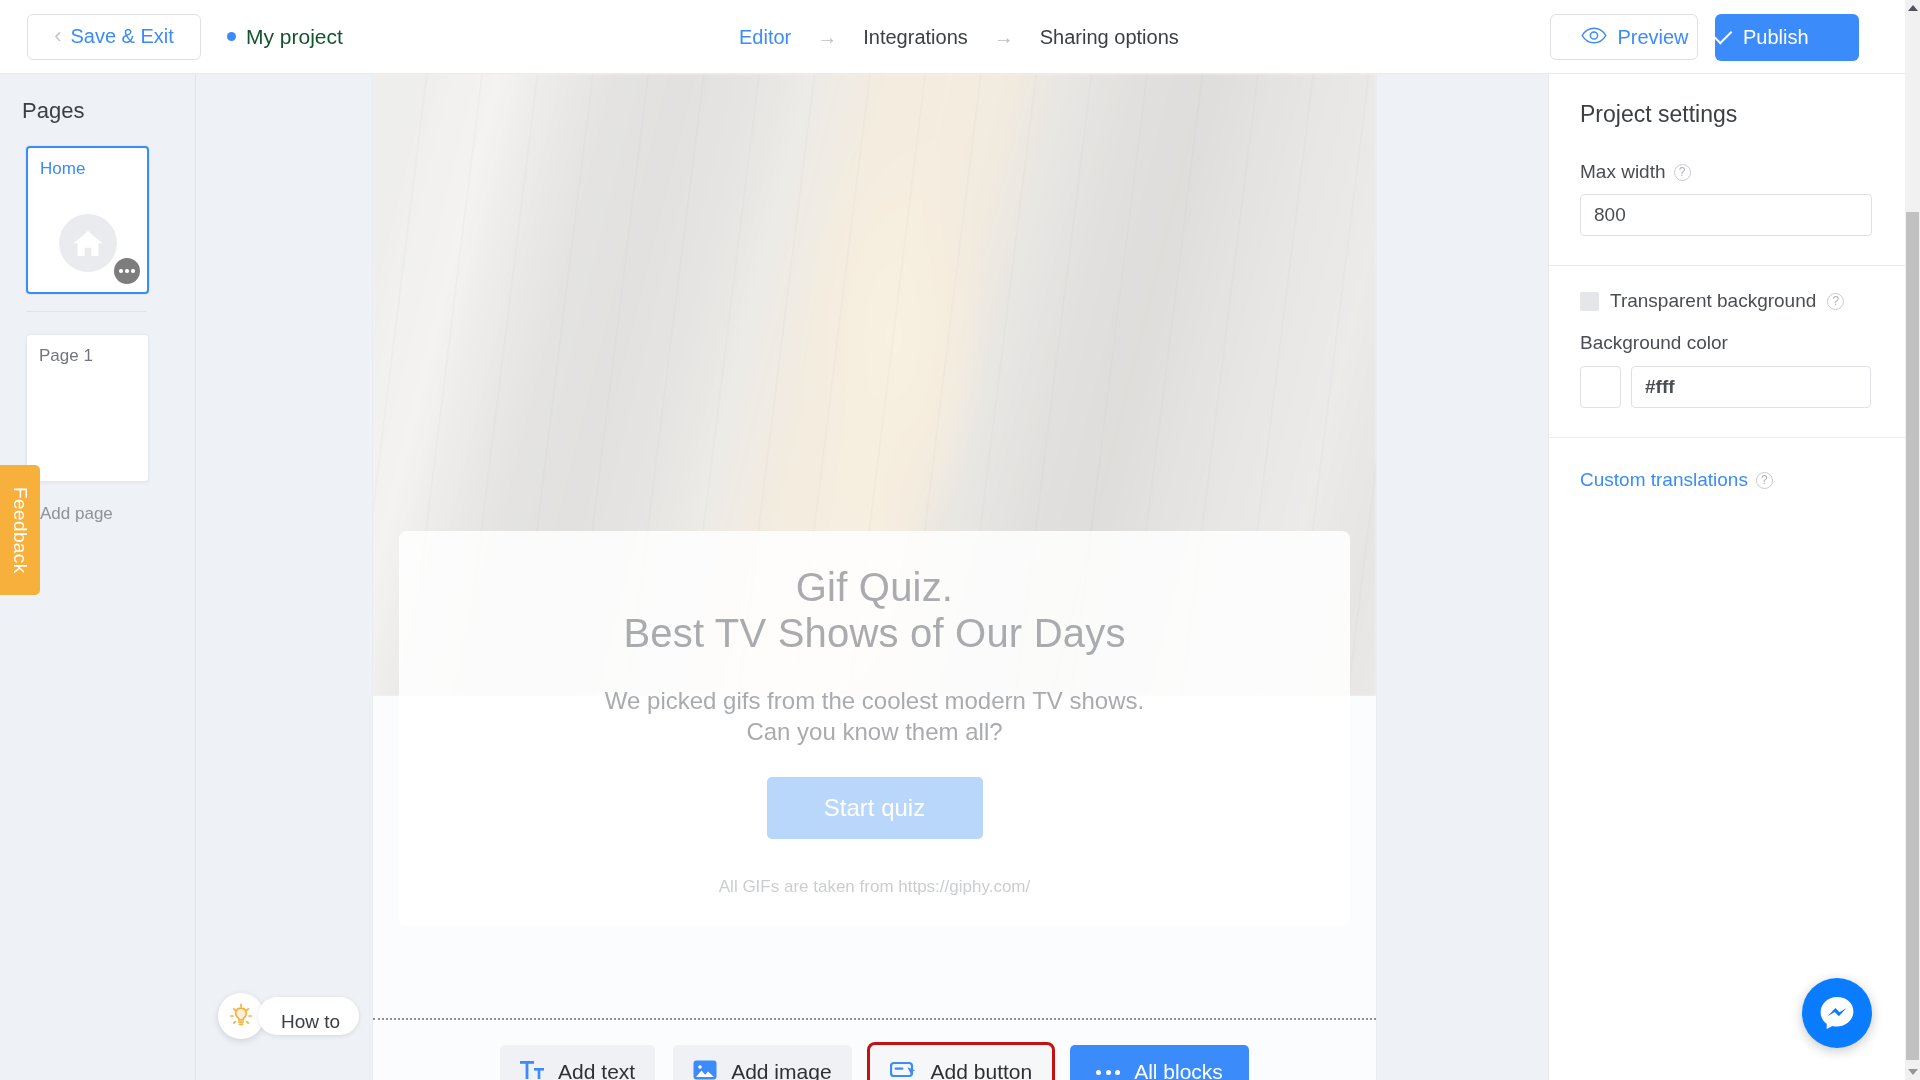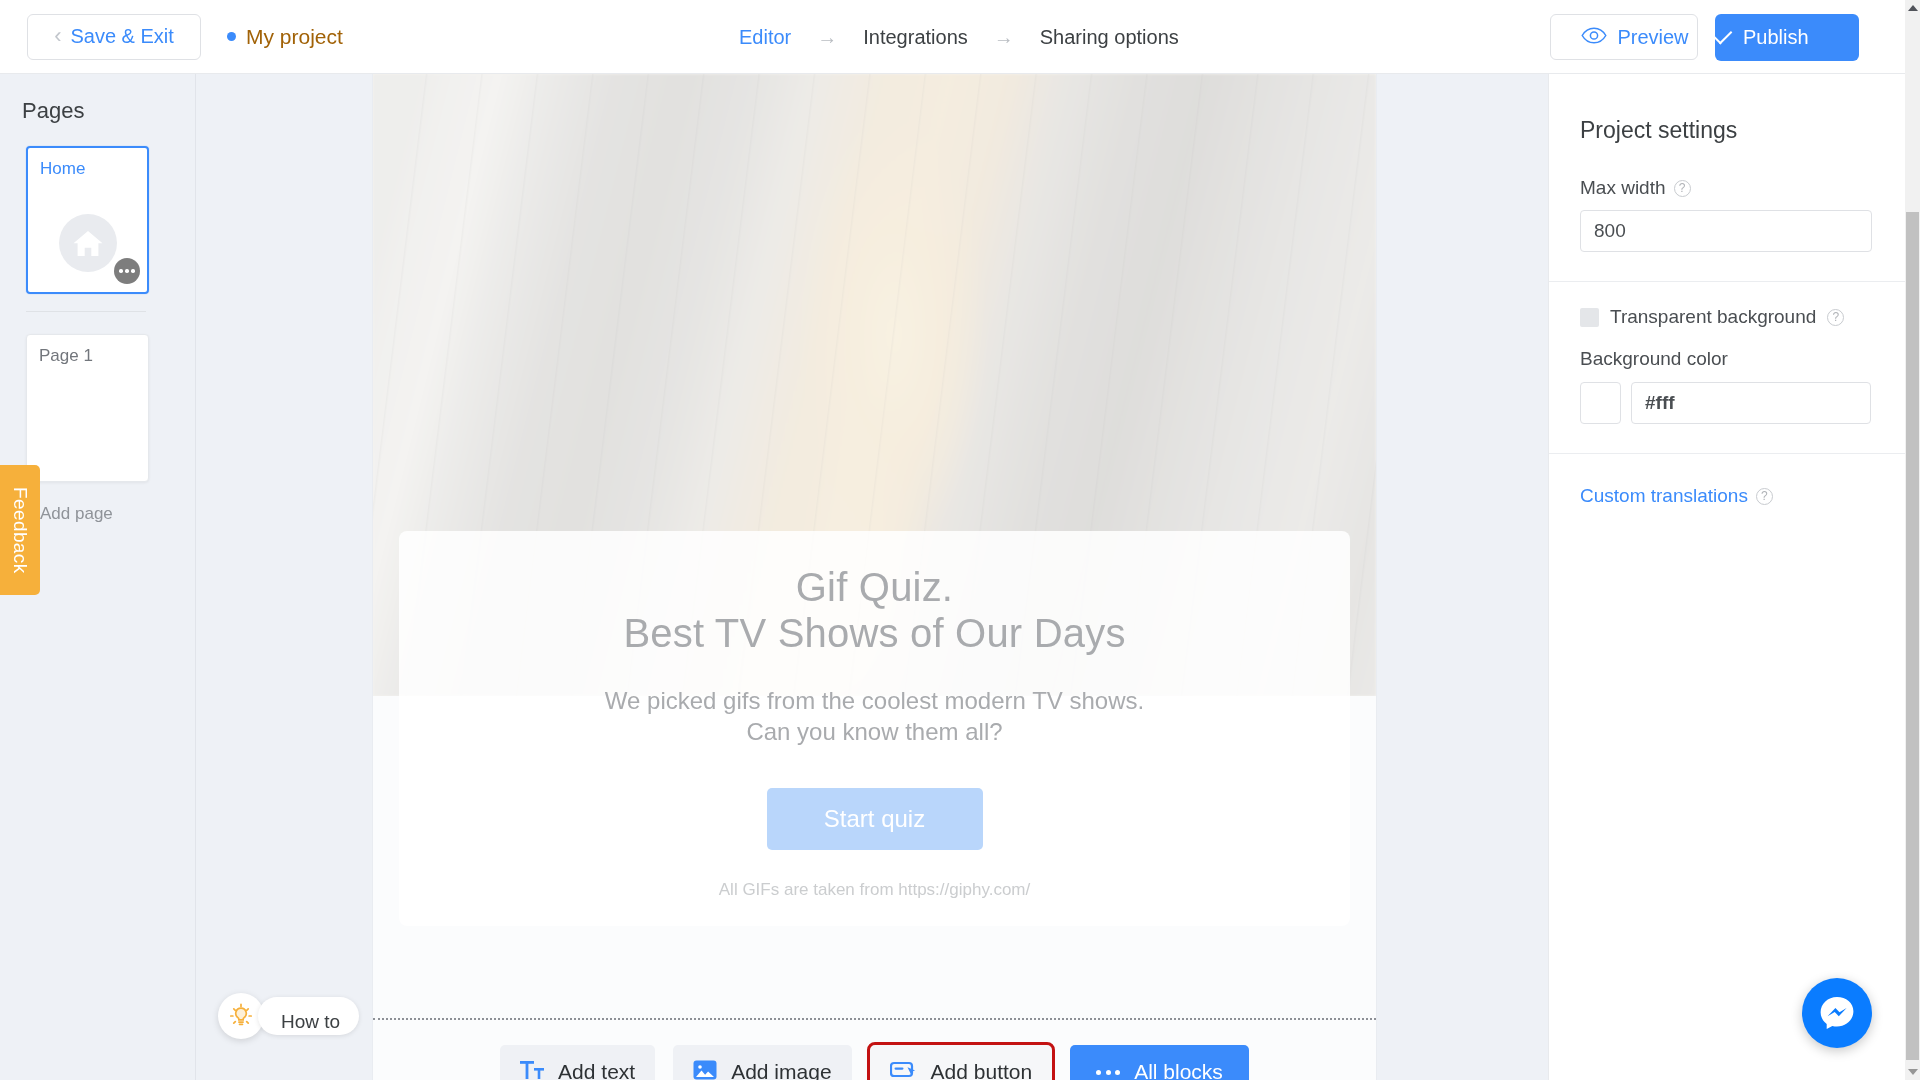--- a/index.html
+++ b/index.html
@@ -49,21 +49,21 @@
   }
   .project-name-wrap {
     margin-left: 26px;
     display: flex; align-items: center; gap: 10px;
     cursor: pointer;
   }
   .project-dot {
     width: 9px; height: 9px; border-radius: 50%;
     background: #3b8bfb; flex: none;
   }
-  .project-name { font-size: 21px; color: #a16207; }
+  .project-name { font-size: 21px; color: #14532d; }
 
   .breadcrumbs {
     position: absolute;
     left: 735px; top: 0; height: 74px;
     display: flex; align-items: center; gap: 0;
   }
   .crumb {
     font-size: 20px; color: #3c4043;
     padding: 0 4px; cursor: pointer; white-space: nowrap;
   }
@@ -261,30 +261,30 @@
   }
   .hero-sub {
     margin-top: 29px;
     text-align: center;
     font-size: 24px;
     line-height: 1.3;
     color: #a9abae;
     font-weight: 400;
   }
   .start-quiz-btn {
-    margin-top: 40px;
+    margin-top: 29px;
     width: 216px; height: 62px;
     background: #b9d6fb;
     border-radius: 5px;
     display: flex; align-items: center; justify-content: center;
     color: #ffffff; font-size: 24px;
     cursor: pointer;
   }
   .hero-footnote {
-    margin-top: 30px;
+    margin-top: 38px;
     font-size: 17px;
     color: #cbcdcf;
   }
 
   .blocks-divider {
     position: absolute;
     left: 0; top: 944px;
     width: 1003px; height: 0;
     border-top: 2px dotted #8d9096;
   }
@@ -349,21 +349,21 @@
   
   .right-panel {
     position: absolute;
     top: 74px; right: 15px;
     width: 357px; height: 1006px;
     background: #ffffff;
     border-left: 1px solid #e8eaed;
     z-index: 20;
   }
   .rp-title {
-    margin: 43px 0 0 31px;
+    margin: 27px 0 0 31px;
     font-size: 23px; color: #3c4043;
   }
   .rp-field-label {
     margin: 33px 0 0 31px;
     display: flex; align-items: center; gap: 8px;
     font-size: 19px; color: #4a4e52;
   }
   .help-dot {
     width: 17px; height: 17px;
     border-radius: 50%;

